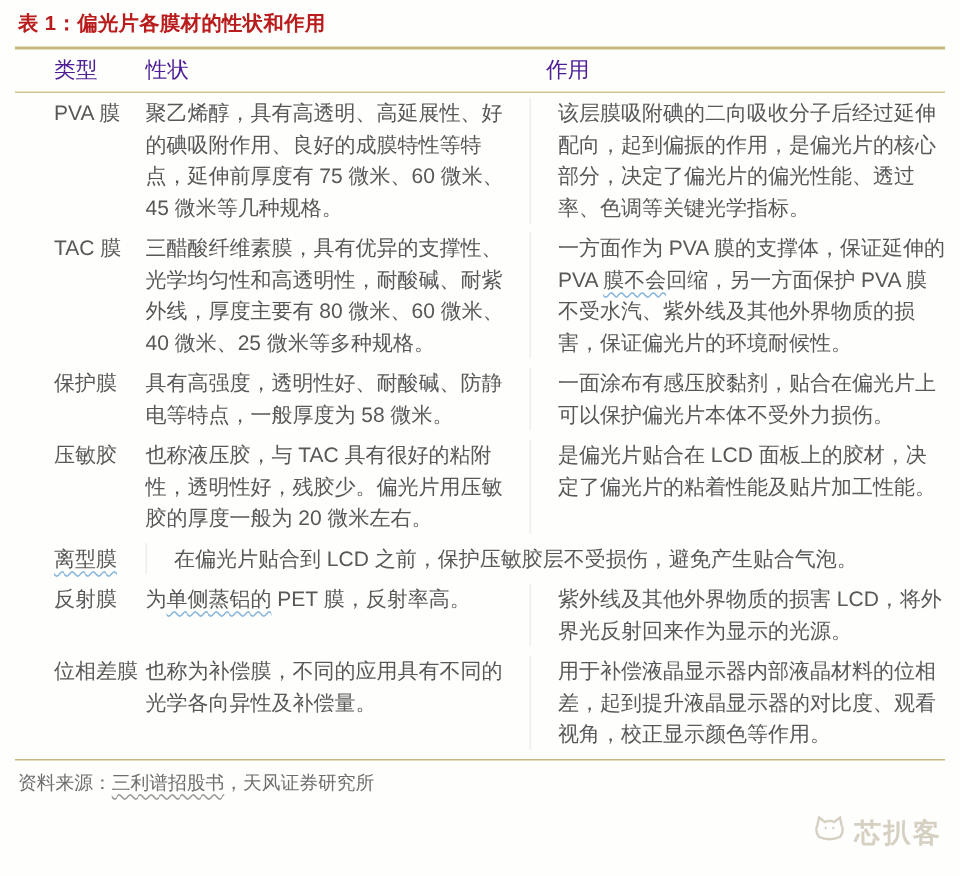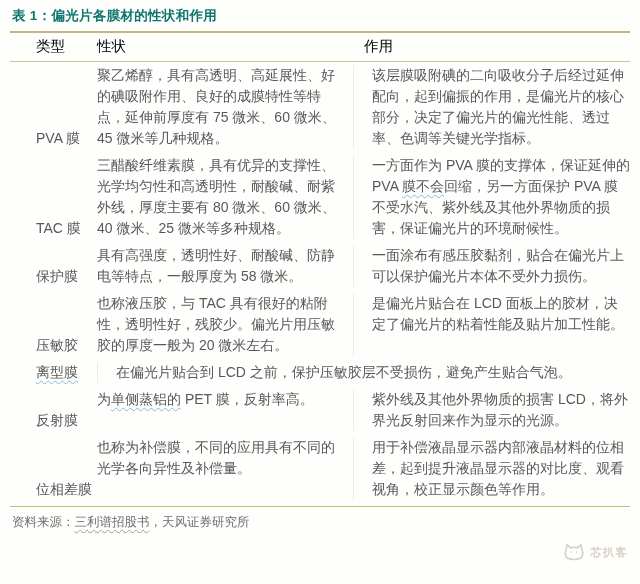--- a/index.html
+++ b/index.html
@@ -2,56 +2,56 @@
 <html><head>
 <meta charset="utf-8">
 <style>
   html,body { margin:0; padding:0; background:#ffffff; }
   .page {
     position:relative; width:640px; height:584px; overflow:hidden;
     background:#fefefdff; box-sizing:border-box; padding:0 10px;
     font-family:"Liberation Sans","DejaVu Sans",sans-serif;
   }
   .title {
-    font-size:13.5px; font-weight:bold; color:#0f766e;
+    font-size:13.5px; font-weight:bold; color:#b91c1c;
     padding:7px 0 6px 2px; letter-spacing:0.3px;
   }
   .rule-thick { border-top:2px solid #c6b77c; }
   .thead {
-    display:flex; font-size:14.5px; color:#000000;
+    display:flex; font-size:14.5px; color:#4c1d95;
     padding:4px 0 5px 0; border-bottom:1.5px solid #cfc28b;
   }
   .cell { box-sizing:border-box; }
   .c-type { flex:0 0 87px; padding-left:26px; }
   .c-prop { flex:0 0 256px; padding-right:12px; }
   .c-func { flex:1 1 auto; padding-left:10px; border-left:1px solid transparent; }
   .tbody  { }
   .trow {
     display:flex; padding:3px 0; font-size:14px; line-height:21px; color:#585858;
   }
-  .trow .c-type { display:flex; align-items:flex-end; padding-left:26px; }
+  .trow .c-type { display:flex; align-items:flex-start; padding-left:26px; }
   .trow .c-func { border-left:1px solid #ededeb;padding-left:18px; }
   
   .trow:nth-child(5) .c-func { display:flex; flex-direction:column; justify-content:center; }
   .wavy-blue {
     text-decoration-line:underline; text-decoration-style:wavy;
     text-decoration-color:#8cb8dd; text-decoration-thickness:1px;
     text-underline-offset:3px;
   }
   .wavy-gray {
     text-decoration-line:underline; text-decoration-style:wavy;
     text-decoration-color:#9b9b97; text-decoration-thickness:1px;
     text-underline-offset:3px;
   }
   .src-rule { border-top:1.5px solid #c6b77c; margin-top:3px; }
   .source { font-size:12.5px; color:#6e6e6e; padding:7px 0 0 2px; }
   .watermark {
     position:absolute; right:12px; top:543px;
-    display:flex; align-items:center; gap:3px;
-    color:#d6d0c3; font-size:11px; font-weight:bold; letter-spacing:1.5px;
+    display:flex; align-items:flex-start; gap:3px;
+    color:#d6d0c3; font-size:18px; font-weight:bold; letter-spacing:1.5px;
     text-shadow:0 1px 0 #ffffff;
     user-select:none;
   }
   .watermark svg { display:block; }
 </style>
 </head>
 <body>
 
 <div class="page">
 

